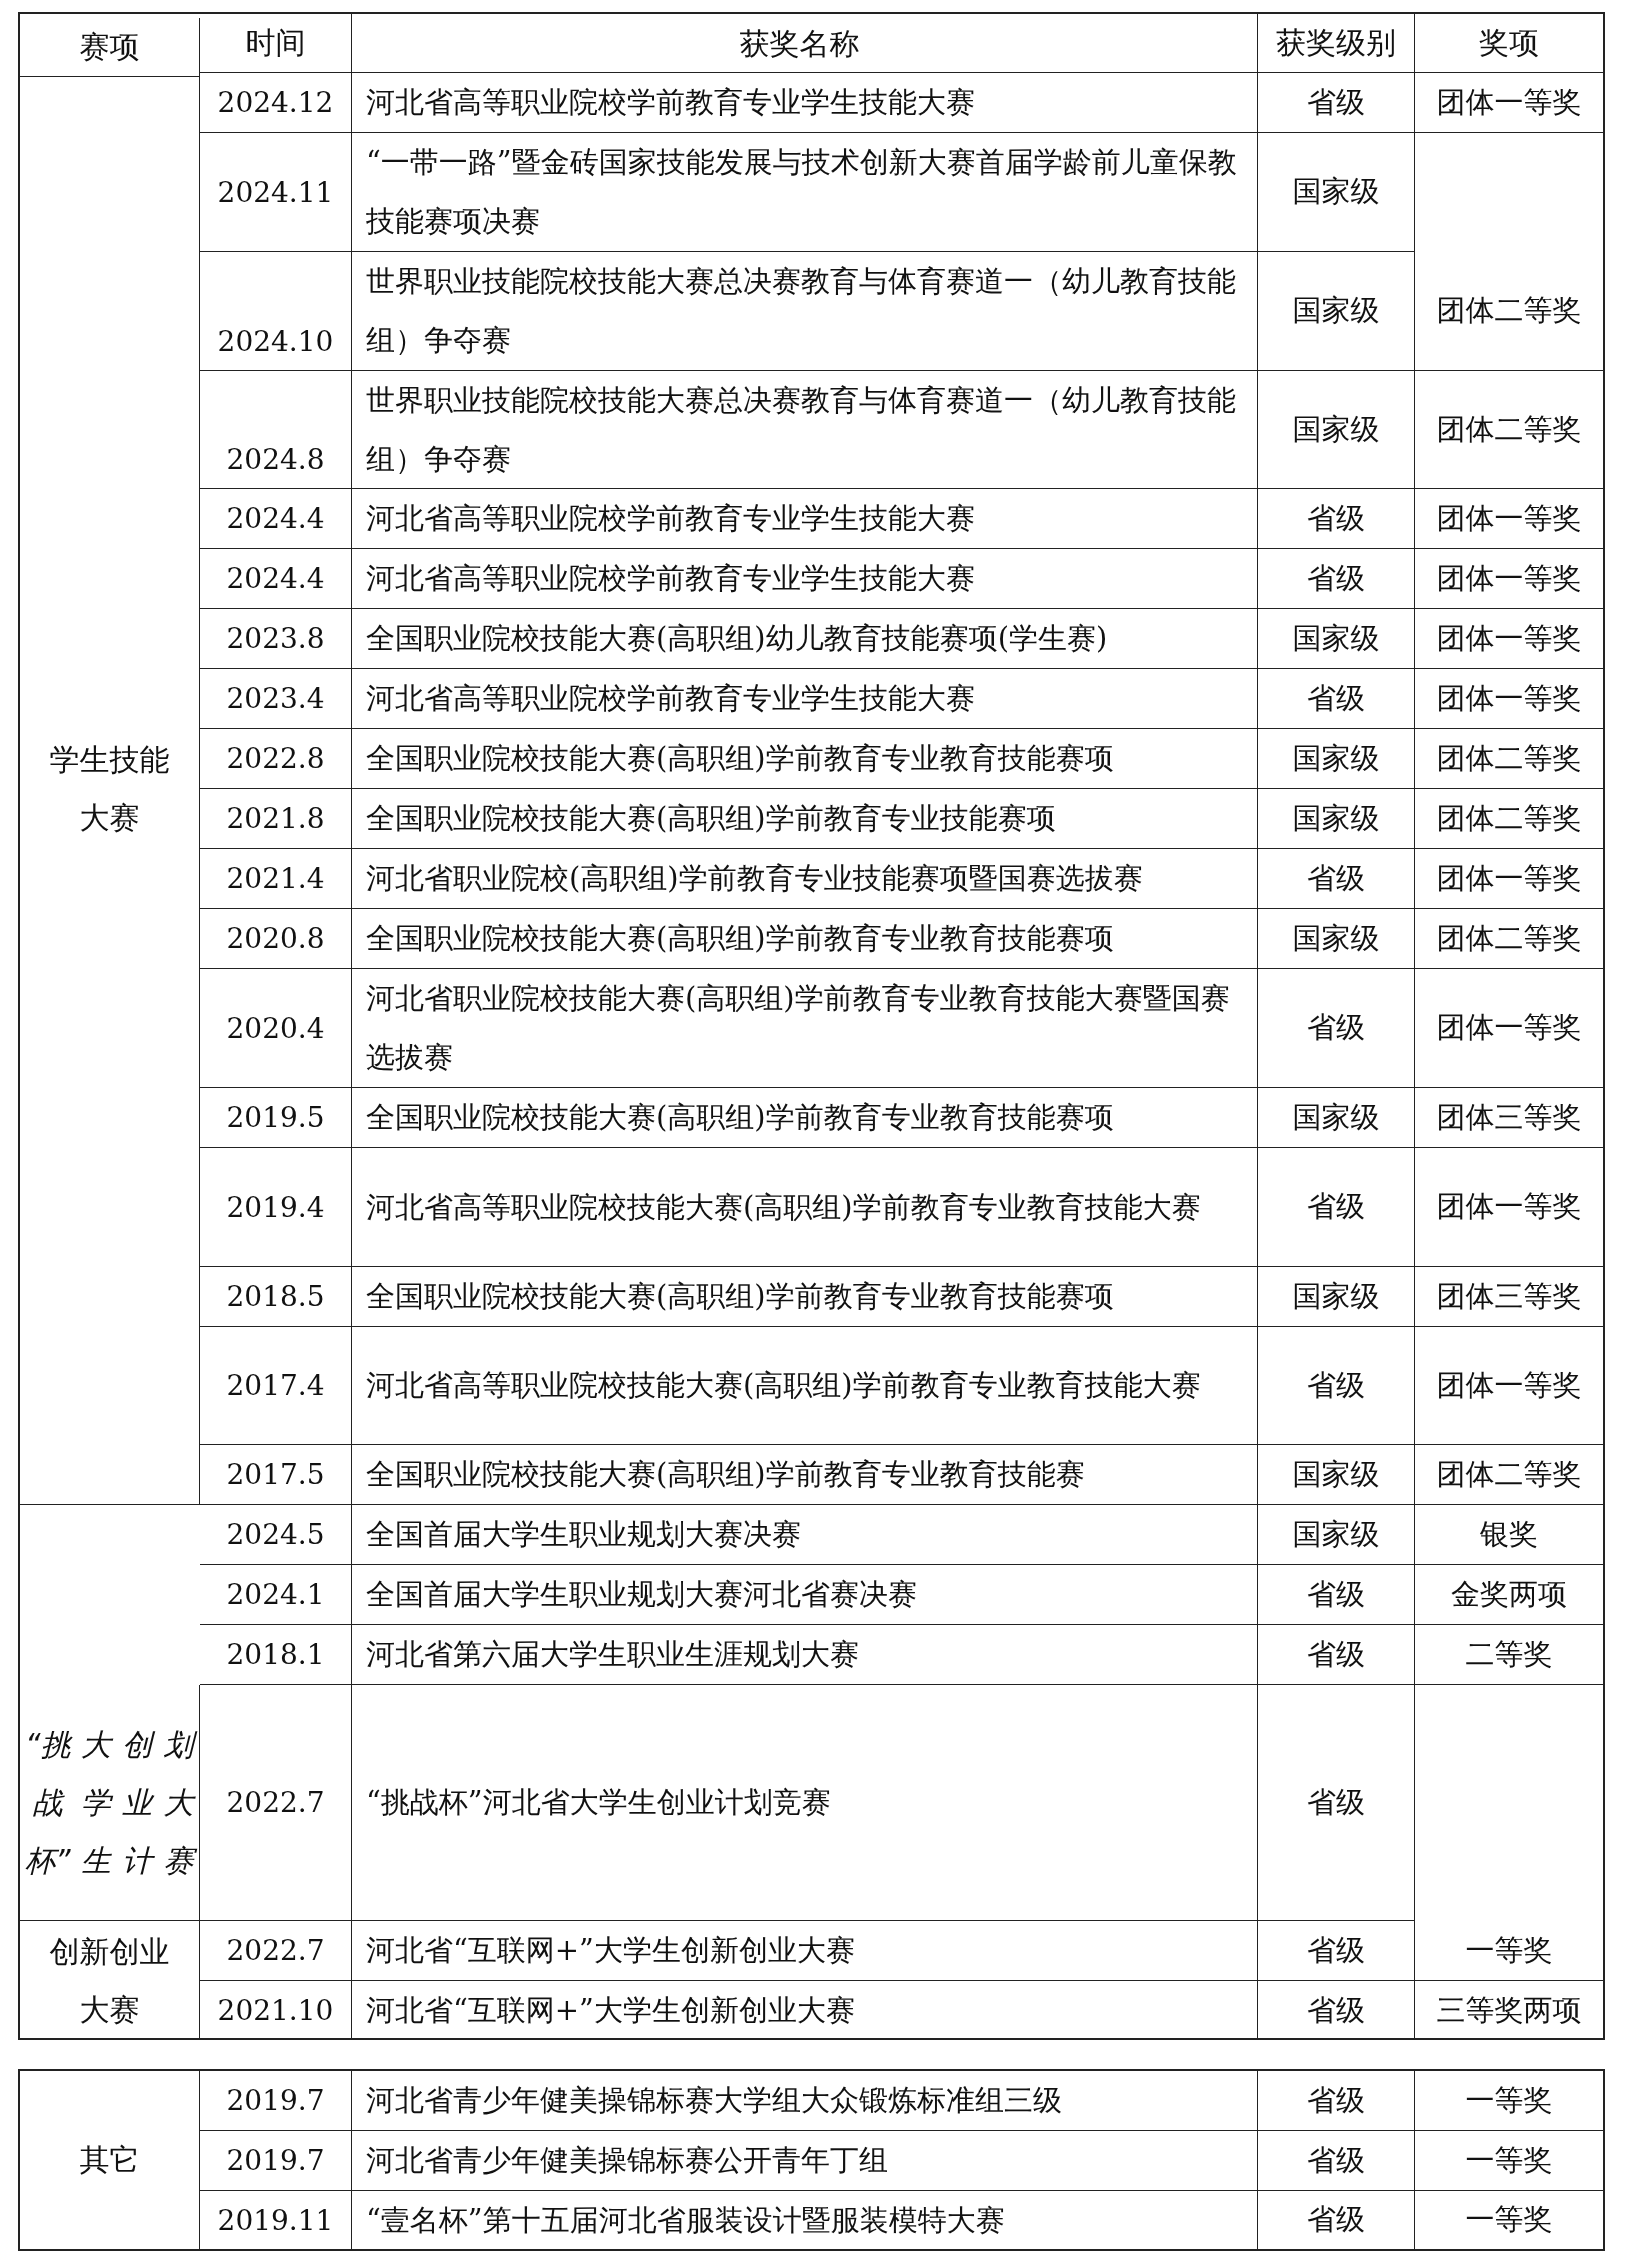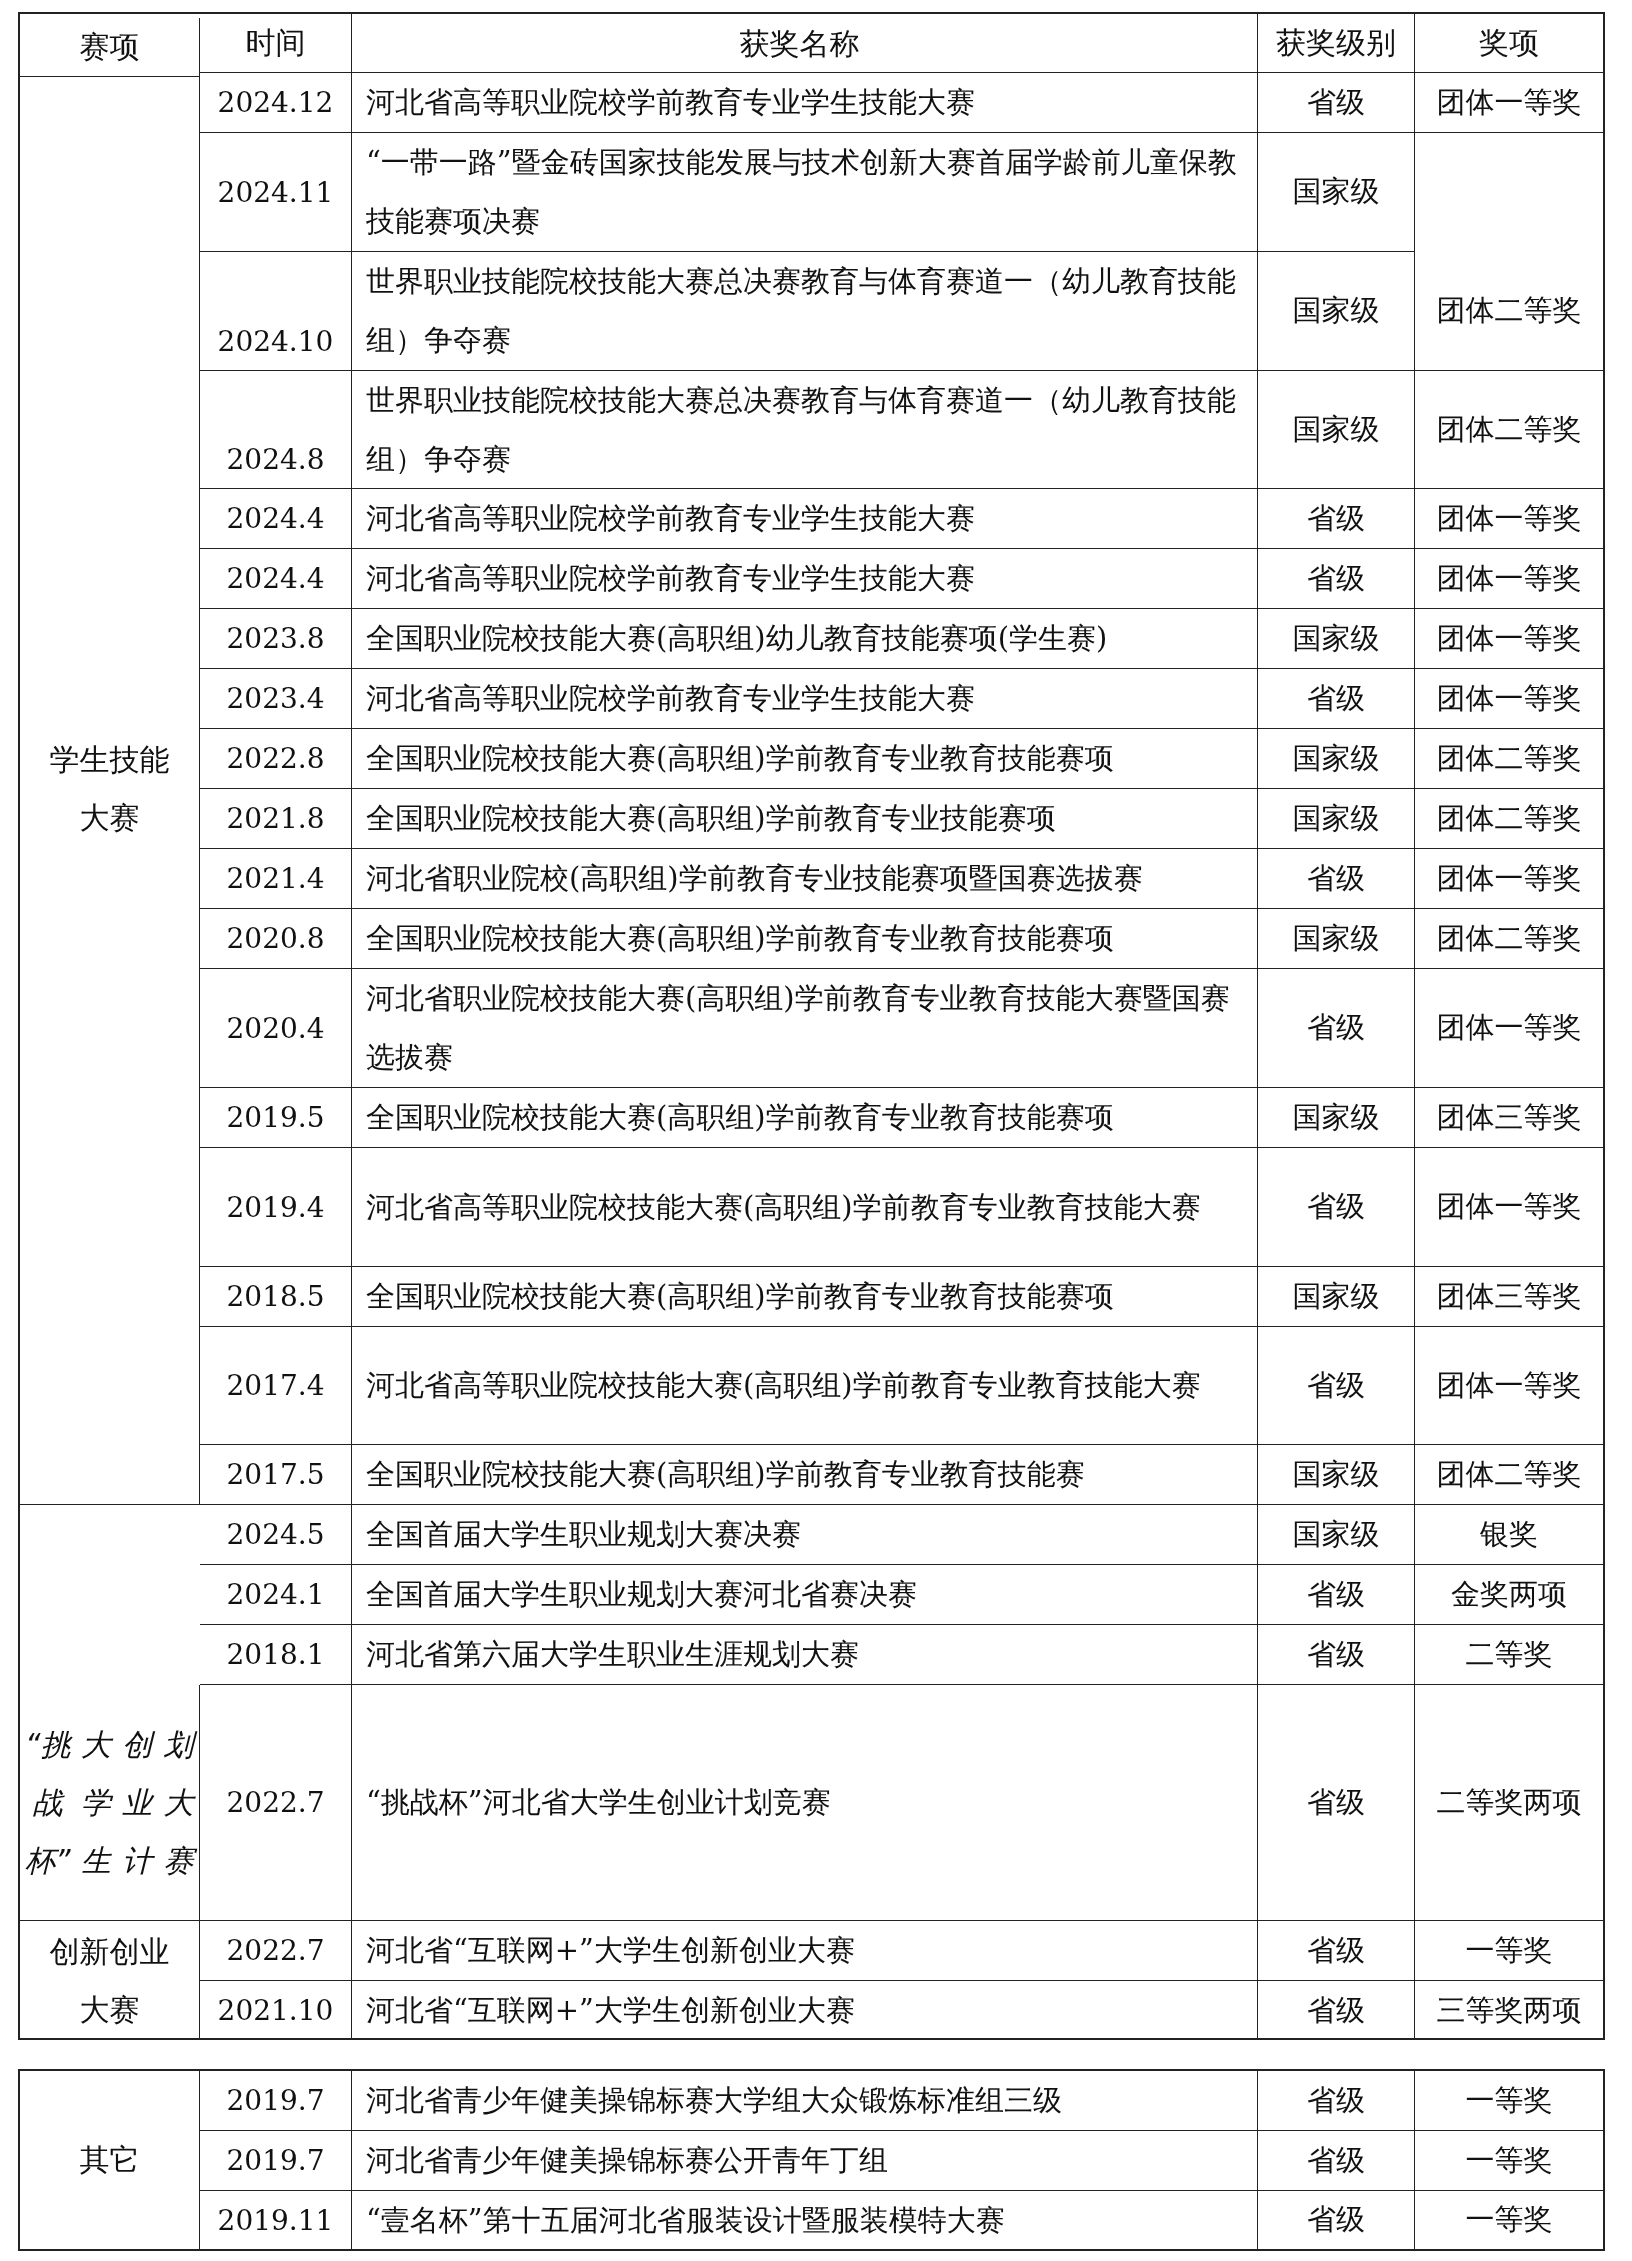--- a/index.html
+++ b/index.html
@@ -139,21 +139,20 @@
 
   <div class="cell c-cat" style="top:1671px;height:236px;font-style:italic;">
     <span>“挑战杯”</span>
     <span>大学生</span>
     <span>创业计</span>
     <span>划大赛</span>
   </div>
   <div class="cell c-date" style="top:1671px;height:236px;">2022.7</div>
   <div class="cell c-name" style="top:1671px;height:236px;">“挑战杯”河北省大学生创业计划竞赛</div>
   <div class="cell c-level" style="top:1671px;height:236px;">省级</div>
-  <div class="cell c-award" style="top:1671px;height:236px;">二等奖两项</div>
 
   <div class="cell c-cat nob" style="top:1907px;height:119px;flex-direction:column;justify-content:center;">
     <span>创新创业</span>
     <span>大赛</span>
   </div>
   <div class="cell c-date" style="top:1907px;height:60px;">2022.7</div>
   <div class="cell c-name" style="top:1907px;height:60px;">河北省“互联网+”大学生创新创业大赛</div>
   <div class="cell c-level" style="top:1907px;height:60px;">省级</div>
   <div class="cell c-award" style="top:1907px;height:60px;">一等奖</div>
   <div class="cell c-date nob" style="top:1967px;height:59px;">2021.10</div>

